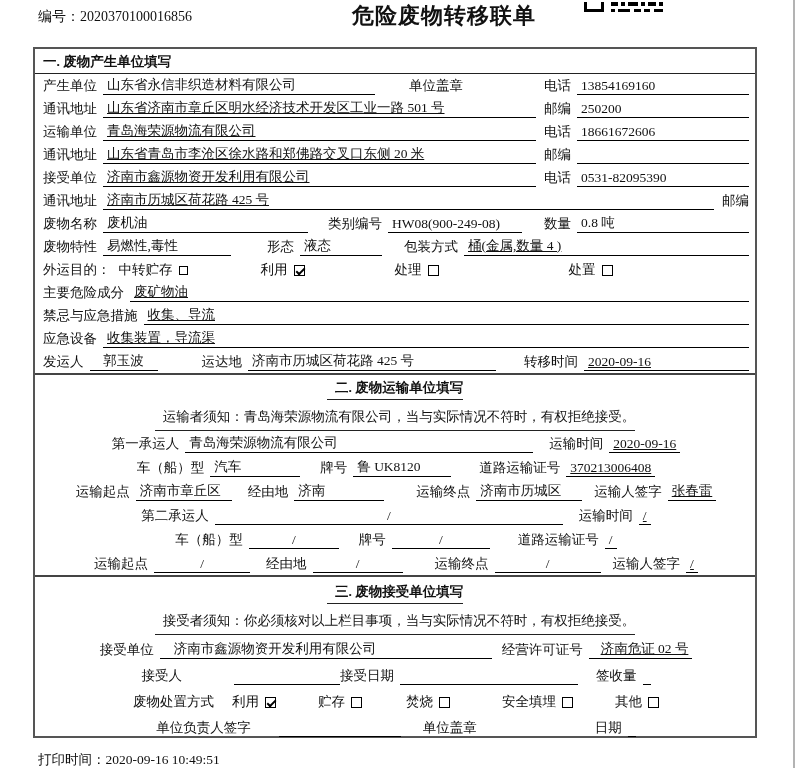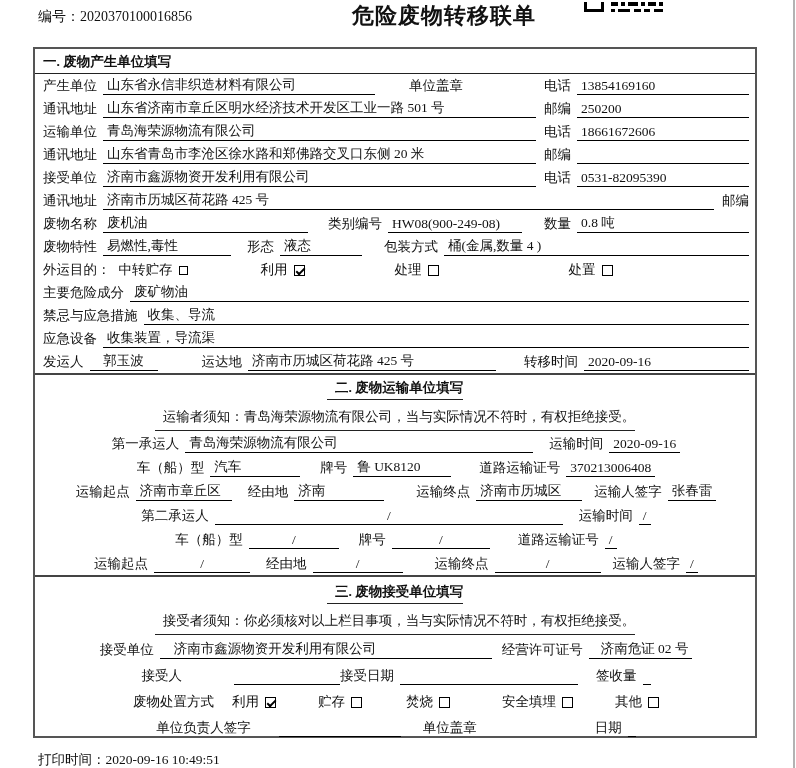--- a/index.html
+++ b/index.html
@@ -19,21 +19,21 @@
     border:2px solid #555; display:flex; flex-direction:column; background:#fff; }
   .sec { display:flex; flex-direction:column; }
   .sec + .sec { border-top:2px solid #444;align-items:center; }
   .sec-h { height:25px; padding:4px 0 0 8px; font-weight:bold; font-size:13.5px;
     border-bottom:1px solid #222; white-space:nowrap; }
   .notice { height:31px; padding:8px 0 0 8px; border-bottom:1px solid #222; white-space:nowrap; }
   .frow { display:flex; align-items:flex-end; height:23px; padding:0 6px 2px 8px; white-space:nowrap; }
   .frow3 { height:26px; }
   .lbl { flex:0 0 auto; }
   .u { border-bottom:1px solid #000; padding:0 4px; margin-left:6px; overflow:hidden; }
-  .grow { flex:1 1 auto; }
+  .grow { flex:1 1 auto;text-decoration:underline; }
   .tc { text-align:center; }
   .mla { margin-left:auto; }
   .rv { flex:0 0 172px; width:172px; }
   .cb { display:inline-block; vertical-align:-1px; width:11px; height:11px;
     border:1px solid #000; position:relative; margin-left:6px; background:#fff; }
   .cb-sm { width:9px; height:9px; vertical-align:0; }
   .cb.checked::before { content:''; position:absolute; left:1px; top:2px; width:7px; height:3px;
     border-left:2px solid #000; border-bottom:2px solid #000; transform:rotate(-45deg); }
   .opt { display:inline-flex; align-items:center; }
   .footer { position:absolute; left:38px; top:751px; font-size:13.5px; white-space:nowrap; }
@@ -120,21 +120,21 @@
       <span class="u" style="width:205px">废机油</span>
       <span class="lbl" style="margin-left:20px">类别编号</span>
       <span class="u" style="width:134px">HW08(900-249-08)</span>
       <span class="lbl mla">数量</span>
       <span class="u rv">0.8 吨</span>
     </div>
 
     <div class="frow">
       <span class="lbl">废物特性</span>
       <span class="u" style="width:128px">易燃性,毒性</span>
-      <span class="lbl" style="margin-left:16px">形态</span>
+      <span class="lbl" style="margin-left:36px">形态</span>
       <span class="u" style="width:82px">液态</span>
       <span class="lbl" style="margin-left:22px">包装方式</span>
       <span class="u grow">桶(金属,数量 4 )</span>
     </div>
 
     <div class="frow">
       <span class="lbl">外运目的：</span>
       <span class="opt" style="margin-left:8px">
         <span>中转贮存</span>
         <span class="cb cb-sm"></span>

